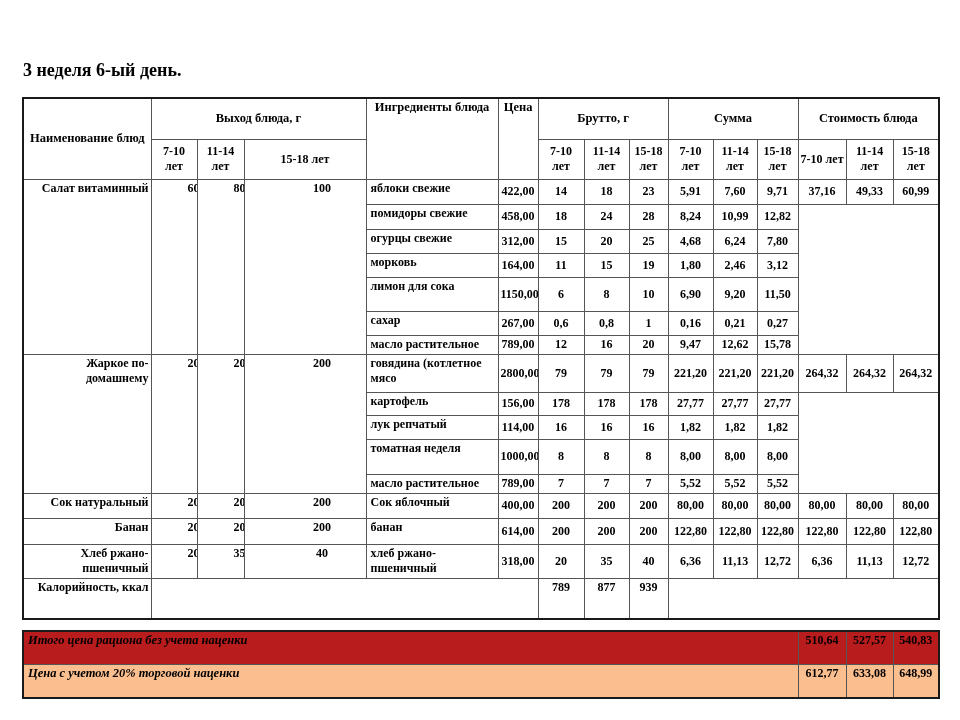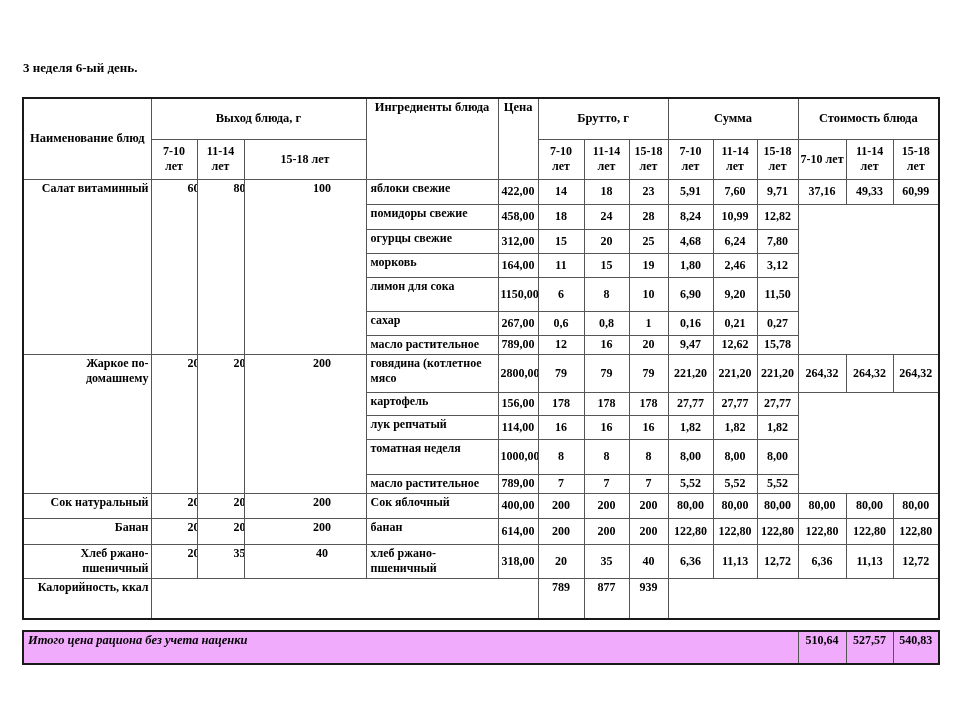--- a/index.html
+++ b/index.html
@@ -1,34 +1,34 @@
 <!DOCTYPE html>
 <html><head>
 <meta charset="utf-8">
 <style>
   * { box-sizing: border-box; }
   html, body { margin:0; padding:0; background:#ffffff; }
   body { width:960px; height:720px; font-family:"Liberation Serif","DejaVu Serif",serif; color:#000; overflow:hidden; }
   .page { position:relative; width:960px; height:720px; background:#fff; }
-  .title { position:absolute; left:23px; top:60px; font-size:13px; font-weight:bold; }
+  .title { position:absolute; left:23px; top:60px; font-size:18px; font-weight:bold; }
   table { border-collapse:collapse; table-layout:fixed; }
   .main-table { position:absolute; left:22px; top:97px; width:916px; border:2px solid #1a1a1a; }
   .footer-table { position:absolute; left:22px; top:630px; width:916px; border:2px solid #1a1a1a; }
   td { border:1px solid #555; padding:1px 2px; font-size:12px; font-weight:bold; overflow:hidden; vertical-align:middle; text-align:center; line-height:1.25; }
   td.hdr { font-size:12.5px; }
   td.top { vertical-align:top;margin-top:20px; }
   .dish-cell { text-align:right; vertical-align:top; padding-left:9px; }
   .out-cell { vertical-align:top;padding-left:36px; }
   .ing-cell { text-align:left; vertical-align:top; padding-left:4px; }
   .price-cell { }
   .num-cell { }
   .cal-val { vertical-align:top; }
   .flabel { text-align:left; vertical-align:top; font-style:italic; padding-left:4px; font-size:12.5px; }
   .fval { vertical-align:top; }
-  .row-yellow td { background:#f0abfc; }
+  .row-yellow td { background:#b91c1c; }
   .row-orange td { background:#fbbe8e; }
 </style>
 </head>
 <body>
 
 <div class="page">
   <div class="title">3 неделя 6-ый день.</div>
 
   <table class="main-table">
     <colgroup>
@@ -285,15 +285,21 @@
         <col style="width:47px">
         <col style="width:46px">
     </colgroup>
     <tbody>
         <tr class="row-yellow" style="height:33px">
       <td class="flabel">Итого цена рациона без учета наценки</td>
       <td class="fval">510,64</td>
       <td class="fval">527,57</td>
       <td class="fval">540,83</td>
     </tr>
+    <tr class="row-orange" style="height:34px">
+      <td class="flabel">Цена с учетом 20% торговой наценки</td>
+      <td class="fval">612,77</td>
+      <td class="fval">633,08</td>
+      <td class="fval">648,99</td>
+    </tr>
   </tbody>
     </table>
 </div>
 
 </body></html>

